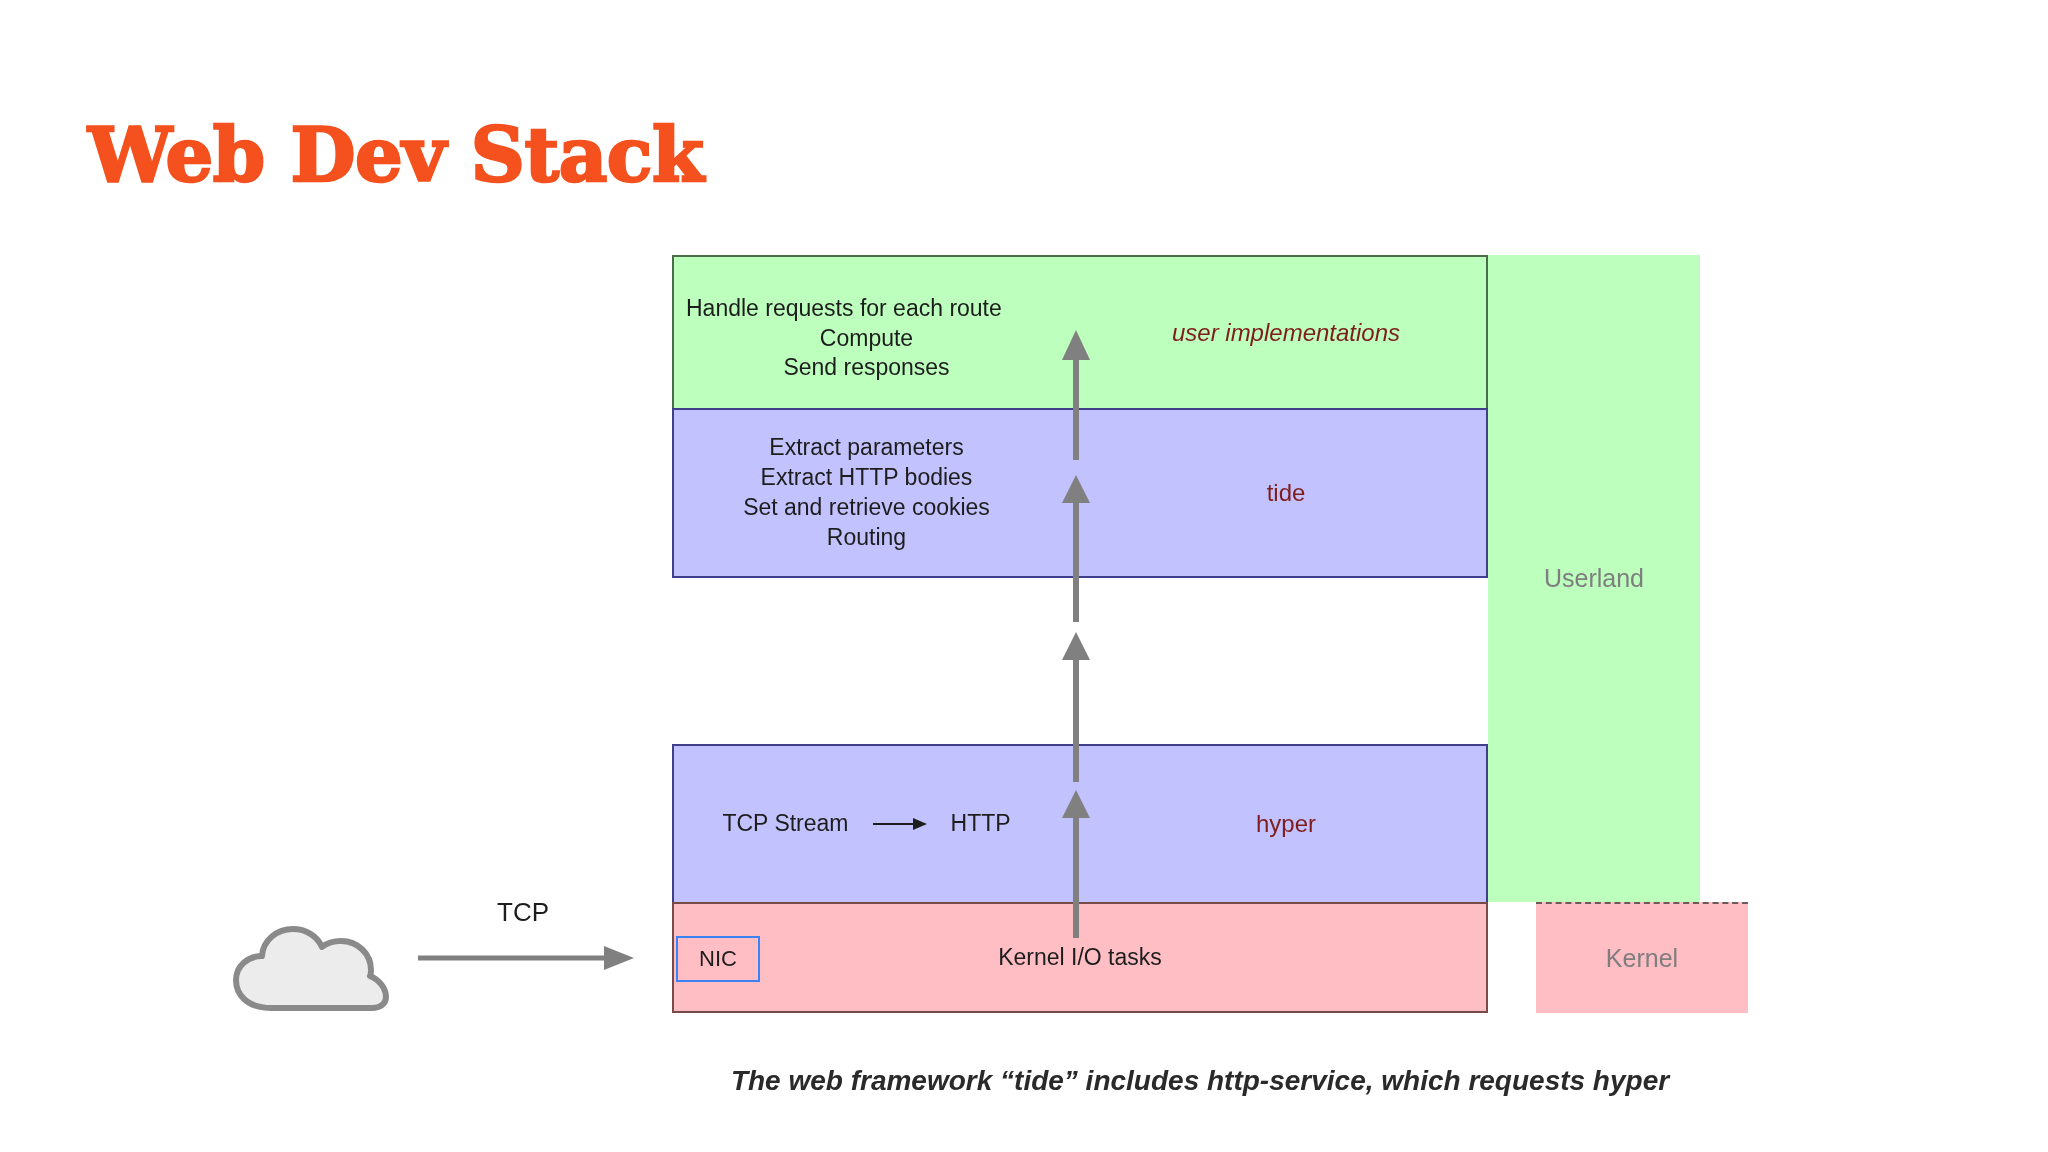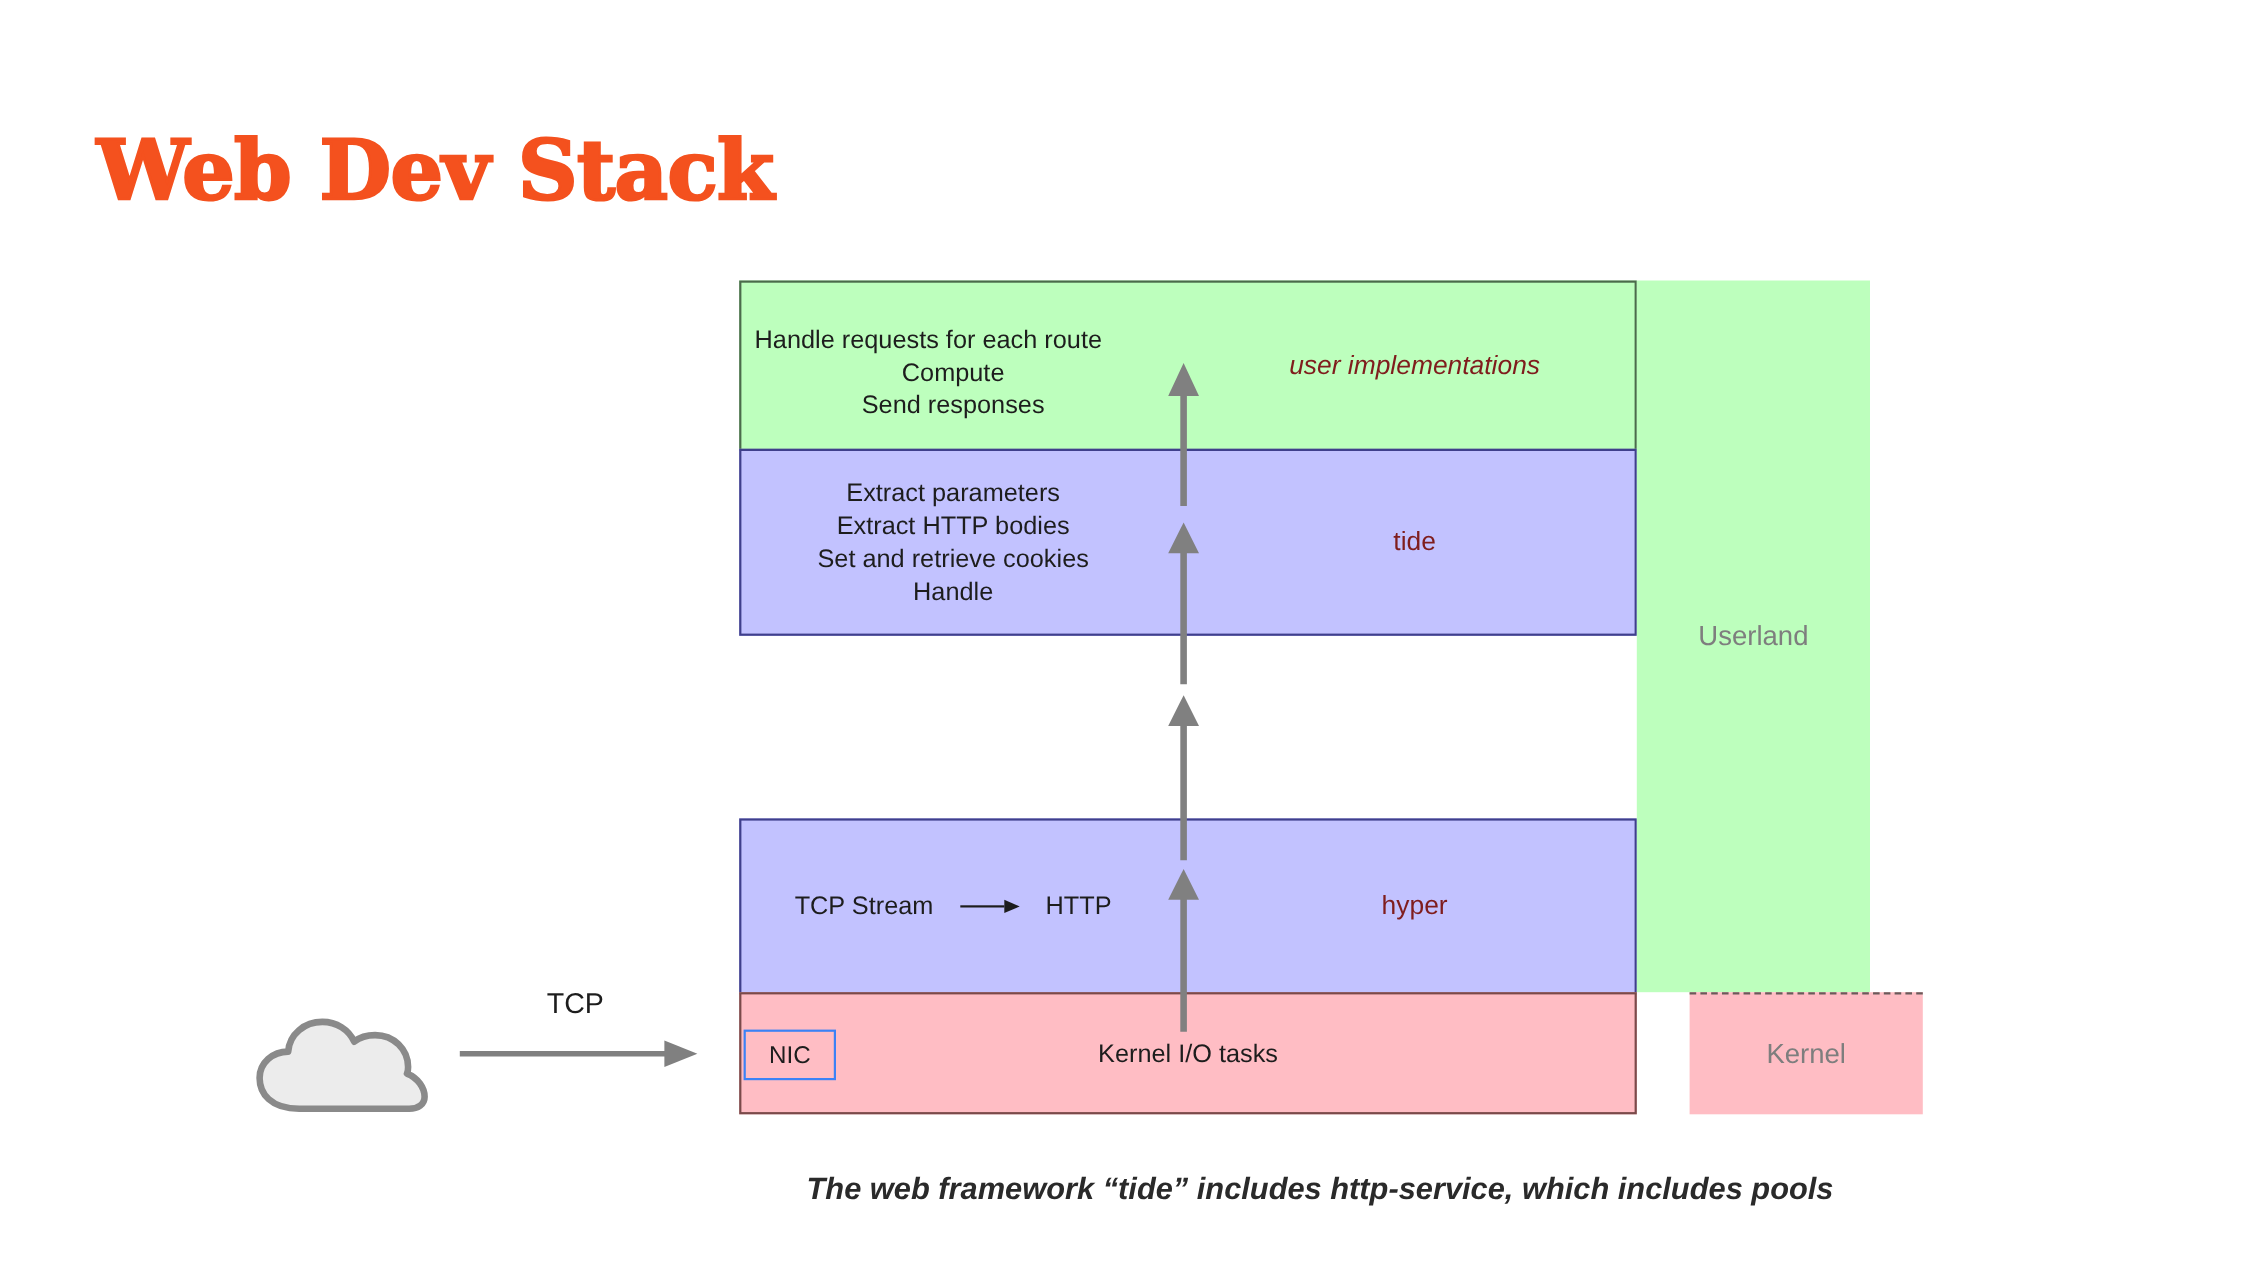--- a/index.html
+++ b/index.html
@@ -277,21 +277,21 @@
         <span>Send responses</span>
       </div>
       <div class="layer-right italic">user implementations</div>
     </div>
 
     <div class="layer layer-purple layer-l1">
       <div class="layer-left">
         <span>Extract parameters</span>
         <span>Extract HTTP bodies</span>
         <span>Set and retrieve cookies</span>
-        <span>Handle</span>
+        <span>Routing</span>
       </div>
       <div class="layer-right">tide</div>
     </div>
 
 
     <div class="layer layer-purple layer-l3">
       <div class="layer-left">
         <span class="inline-row">
           <span>TCP Stream</span>
           <span class="mini-arrow"></span>
@@ -331,13 +331,13 @@
     </g>
 
     <g>
       <line x1="1076" y1="460" x2="1076" y2="352" stroke="#808080" stroke-width="6"></line>
       <polygon points="1076,330 1062,360 1090,360" fill="#808080"></polygon>
     </g>
   </svg>
 
 </div>
 
-<div class="caption">The web framework “tide” includes http-service, which includes pools</div>
+<div class="caption">The web framework “tide” includes http-service, which requests hyper</div>
 
 </body></html>

